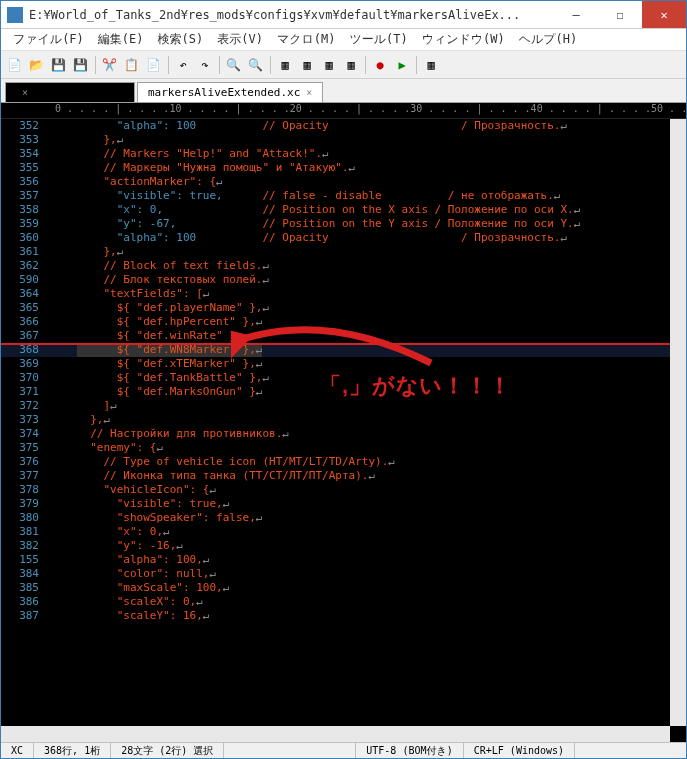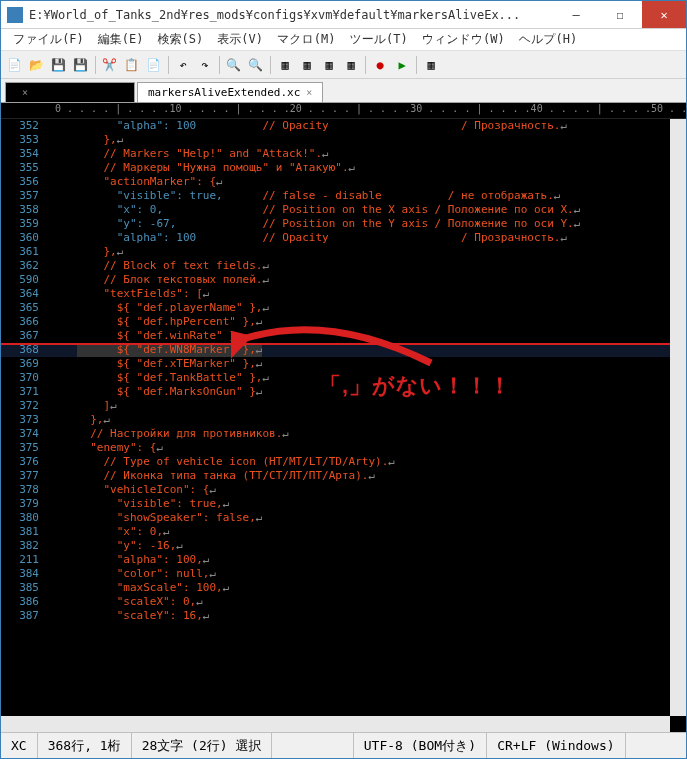--- a/index.html
+++ b/index.html
@@ -30,21 +30,21 @@
 .code { color: #4a90b8; white-space: pre; }
 .code .c-red { color: #e85020; }
 .code .c-gray { color: #888; }
 .line.hl { background: #0f172a; }
 .line.hl .code { background: #333; }
 .redline { position: absolute; left: 0; right: 0; height: 2px; background: #d82020; }
 .arrow-svg { position: absolute; pointer-events: none; }
 .annot { position: absolute; font-family: "Meiryo", sans-serif; font-size: 22px; font-weight: bold; color: #d82020; letter-spacing: 1px; }
 .vscroll { position: absolute; right: 0; top: 16px; bottom: 16px; width: 16px; background: #e8e8e8; }
 .hscroll { position: absolute; left: 0; right: 16px; bottom: 0; height: 16px; background: #e8e8e8; }
-.status { height: 26px; background: #f0f0f0; border-top: 1px solid #c0c0c0; display: flex; font-size: 13px; align-items: center; }
+.status { height: 16px; background: #f0f0f0; border-top: 1px solid #c0c0c0; display: flex; font-size: 10px; align-items: center; }
 .status-cell { padding: 0 10px; border-right: 1px solid #c0c0c0; height: 100%; display: flex; align-items: center; }
 </style>
 </head>
 <body>
 
 <div class="window">
   <div class="titlebar">
     <div class="title-icon"></div>
     <div class="title-text">E:¥World_of_Tanks_2nd¥res_mods¥configs¥xvm¥default¥markersAliveEx...</div>
     <div class="winbtns">
@@ -224,21 +224,21 @@
         </div>
         <div class="line">
           <span class="lno">381</span>
           <span class="code"><span class="c-red">      "x": 0,</span><span class="c-gray">↵</span></span>
         </div>
         <div class="line">
           <span class="lno">382</span>
           <span class="code"><span class="c-red">      "y": -16,</span><span class="c-gray">↵</span></span>
         </div>
         <div class="line">
-          <span class="lno">211</span>
+          <span class="lno">155</span>
           <span class="code"><span class="c-red">      "alpha": 100,</span><span class="c-gray">↵</span></span>
         </div>
         <div class="line">
           <span class="lno">384</span>
           <span class="code"><span class="c-red">      "color": null,</span><span class="c-gray">↵</span></span>
         </div>
         <div class="line">
           <span class="lno">385</span>
           <span class="code"><span class="c-red">      "maxScale": 100,</span><span class="c-gray">↵</span></span>
         </div>

